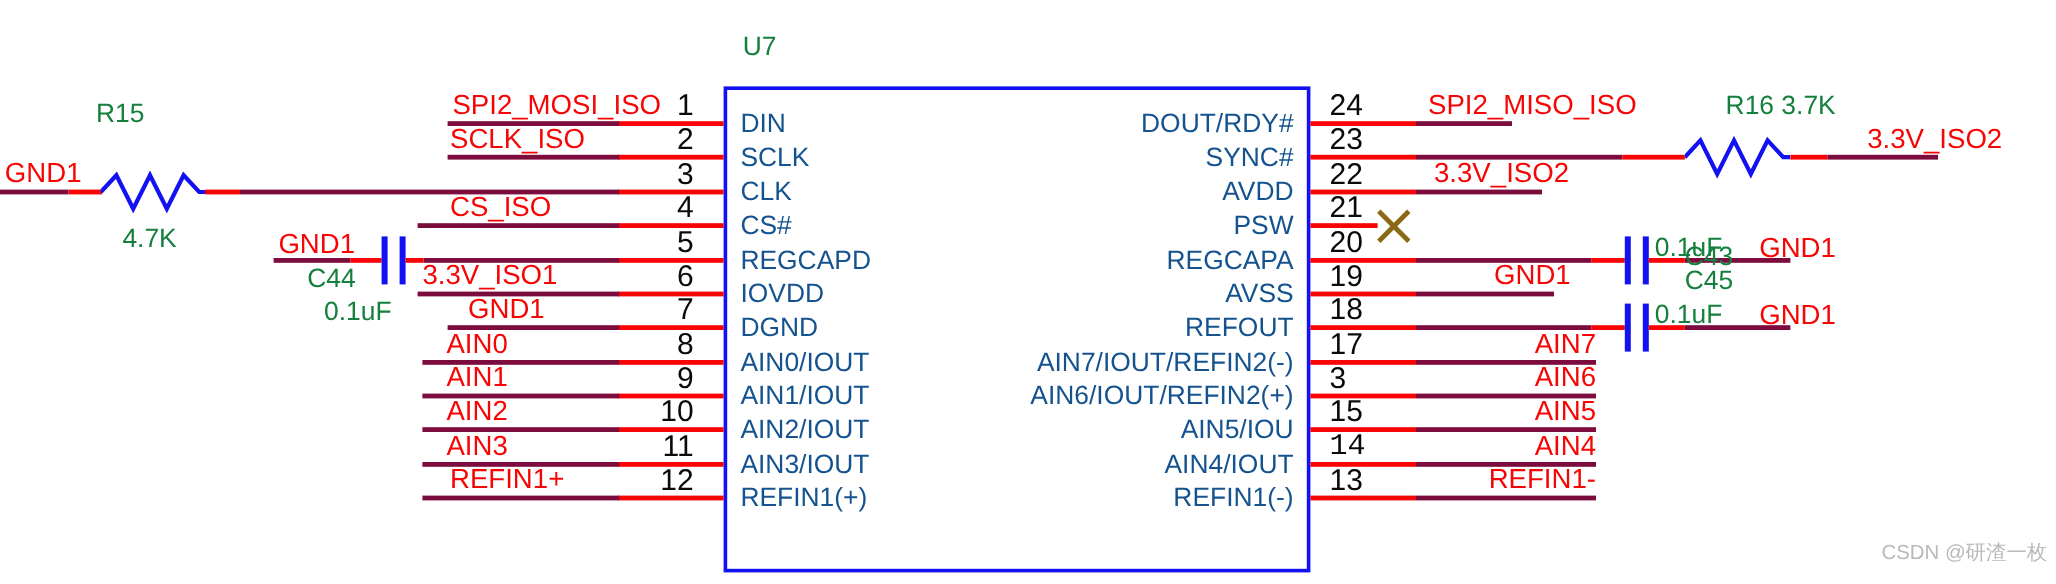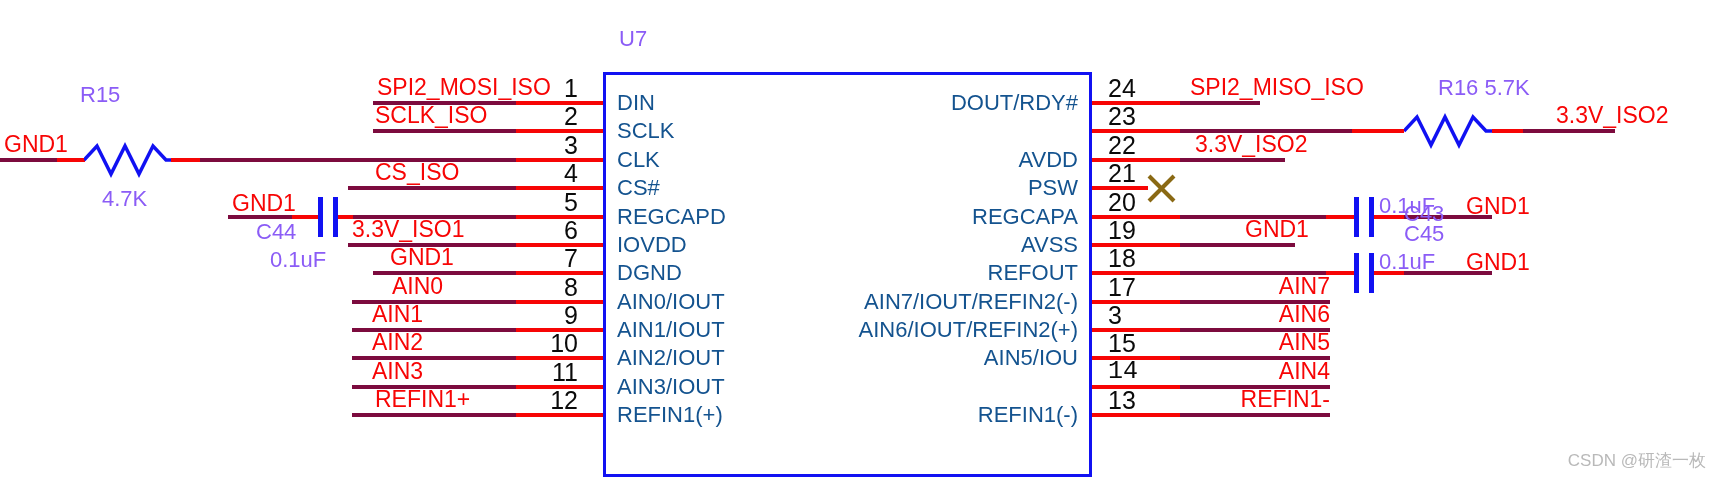--- a/index.html
+++ b/index.html
@@ -4,21 +4,21 @@
 <style>
   html,body{margin:0;padding:0;background:#fff;}
   .canvas{position:relative;width:1713px;height:487px;background:#ffffff;
           font-family:"Liberation Sans", sans-serif;overflow:hidden;}
   .wire{position:absolute;height:4px;background:#7c0b3e;}
   .pinw{position:absolute;height:4px;background:#f70505;}
   .plate{position:absolute;width:5px;height:40px;background:#1111f2;}
   .net{position:absolute;color:#f70505;font-size:23px;line-height:26px;white-space:nowrap;}
   .num{position:absolute;color:#0a0a0a;font-size:25px;line-height:26px;white-space:nowrap;}
   .pname{position:absolute;color:#14538f;font-size:22px;line-height:26px;white-space:nowrap;}
-  .des{position:absolute;color:#8b5cf6;font-size:22px;line-height:26px;white-space:nowrap;}
+  .des{position:absolute;color:#15803d;font-size:22px;line-height:26px;white-space:nowrap;}
   .ra{text-align:right;}
   .chip{position:absolute;left:603px;top:72px;width:483px;height:399px;border:3px solid #1111f2;background:#fff;}
   .svgabs{position:absolute;}
   .wm{position:absolute;left:1400px;top:450px;width:306px;text-align:right;
       color:#b9b9b9;font-size:17px;line-height:22px;white-space:nowrap;}
 </style>
 </head>
 <body>
 
 <div class="canvas">
@@ -147,36 +147,38 @@
   <div class="num" style="left:1108px;top:189px;">20</div>
   <div class="num" style="left:1108px;top:217px;">19</div>
   <div class="num" style="left:1108px;top:245px;">18</div>
   <div class="num" style="left:1108px;top:274px;">17</div>
   <div class="num" style="left:1108px;top:302px;">3</div>
   <div class="num" style="left:1108px;top:330px;">15</div>
   <div class="num" style="left:1108px;top:359px;font-family:Liberation Mono, monospace;">14</div>
   <div class="num" style="left:1108px;top:387px;">13</div>
 
   <div class="pname ra" style="left:800px;top:90px;width:278px;">DOUT/RDY#</div>
+  <div class="pname ra" style="left:800px;top:118px;width:278px;">SYNC#</div>
   <div class="pname ra" style="left:800px;top:147px;width:278px;">AVDD</div>
   <div class="pname ra" style="left:800px;top:175px;width:278px;">PSW</div>
   <div class="pname ra" style="left:800px;top:204px;width:278px;">REGCAPA</div>
   <div class="pname ra" style="left:800px;top:232px;width:278px;">AVSS</div>
   <div class="pname ra" style="left:800px;top:260px;width:278px;">REFOUT</div>
   <div class="pname ra" style="left:800px;top:289px;width:278px;">AIN7/IOUT/REFIN2(-)</div>
   <div class="pname ra" style="left:800px;top:317px;width:278px;">AIN6/IOUT/REFIN2(+)</div>
   <div class="pname ra" style="left:800px;top:345px;width:278px;">AIN5/IOU</div>
+  <div class="pname ra" style="left:800px;top:374px;width:278px;">AIN4/IOUT</div>
   <div class="pname ra" style="left:800px;top:402px;width:278px;">REFIN1(-)</div>
 
   <div class="net" style="left:377px;top:74px;">SPI2_MOSI_ISO</div>
   <div class="net" style="left:375px;top:102px;">SCLK_ISO</div>
   <div class="net" style="left:375px;top:159px;">CS_ISO</div>
   <div class="net" style="left:352px;top:216px;">3.3V_ISO1</div>
   <div class="net" style="left:390px;top:244px;">GND1</div>
-  <div class="net" style="left:372px;top:273px;margin-left:20px;">AIN0</div>
+  <div class="net" style="left:372px;top:273px;">AIN0</div>
   <div class="net" style="left:372px;top:301px;">AIN1</div>
   <div class="net" style="left:372px;top:329px;">AIN2</div>
   <div class="net" style="left:372px;top:358px;">AIN3</div>
   <div class="net" style="left:375px;top:386px;">REFIN1+</div>
 
   <div class="net" style="left:4px;top:131px;">GND1</div>
   <div class="des" style="left:80px;top:82px;">R15</div>
   <div class="des" style="left:102px;top:186px;">4.7K</div>
 
   <div class="net" style="left:232px;top:190px;">GND1</div>
@@ -185,21 +187,21 @@
 
   <div class="net" style="left:1190px;top:74px;text-align:center;">SPI2_MISO_ISO</div>
   <div class="net" style="left:1195px;top:131px;">3.3V_ISO2</div>
   <div class="net" style="left:1245px;top:216px;">GND1</div>
   <div class="net ra" style="left:1140px;top:273px;width:190px;">AIN7</div>
   <div class="net ra" style="left:1140px;top:301px;width:190px;">AIN6</div>
   <div class="net ra" style="left:1140px;top:329px;width:190px;">AIN5</div>
   <div class="net ra" style="left:1140px;top:358px;width:190px;">AIN4</div>
   <div class="net ra" style="left:1125px;top:386px;width:205px;">REFIN1-</div>
 
-  <div class="des" style="left:1438px;top:75px;">R16 5.7K</div>
+  <div class="des" style="left:1438px;top:75px;">R16 3.7K</div>
   <div class="net" style="left:1556px;top:102px;">3.3V_ISO2</div>
 
   <div class="des" style="left:1404px;top:164px;margin-top:37px;">C43</div>
   <div class="des" style="left:1379px;top:193px;">0.1uF</div>
   <div class="net" style="left:1466px;top:193px;">GND1</div>
 
   <div class="des" style="left:1404px;top:221px;text-align:center;">C45</div>
   <div class="des" style="left:1379px;top:249px;">0.1uF</div>
   <div class="net" style="left:1466px;top:249px;">GND1</div>
 

